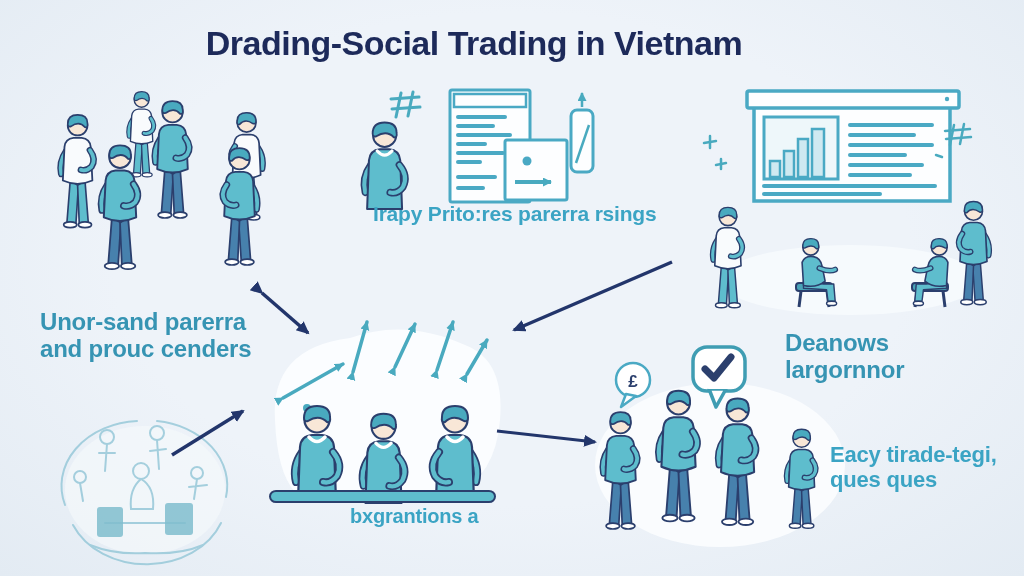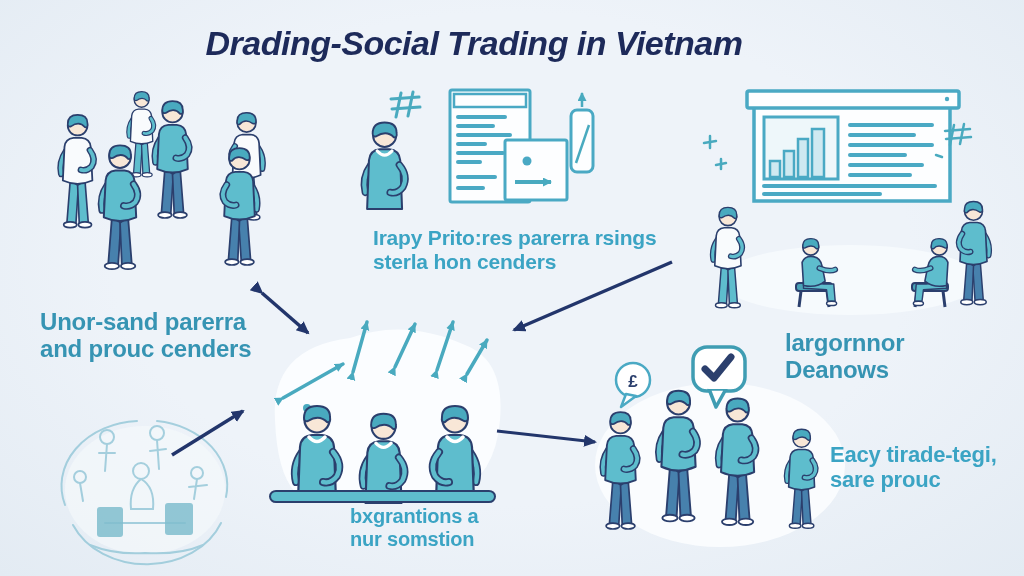--- a/index.html
+++ b/index.html
@@ -11,26 +11,26 @@
   html,body{width:1024px;height:576px;overflow:hidden}
   body{
     font-family:"Liberation Sans","DejaVu Sans",sans-serif;
     background:radial-gradient(ellipse at 50% 45%, #eef3f9 55%, #e3ebf3 100%);
     position:relative;
   }
   .abs{position:absolute}
   .title{
     top:24px;left:474px;transform:translateX(-50%);
     font-size:34px;font-weight:bold;color:var(--title);
-    letter-spacing:-0.5px;white-space:nowrap;font-style:italic;
+    letter-spacing:-0.5px;white-space:nowrap;
   }
   .cap{font-weight:bold;line-height:1.13;letter-spacing:-0.2px;white-space:nowrap}
   .cap .ln{display:block}
   .c-left   {top:308px;left:40px;  font-size:24px;color:var(--cap)}
-  .c-mid    {top:226px;left:373px; font-size:21px;color:var(--cap-light)}
+  .c-mid    {top:202px;left:373px; font-size:21px;color:var(--cap-light)}
   .c-right  {top:329px;left:785px; font-size:24px;color:var(--cap)}
   .c-center {top:505px;left:350px; font-size:20px;color:var(--cap-light)}
   .c-bright {top:443px;left:830px; font-size:22px;color:var(--cap-light)}
   svg{display:block;overflow:visible}
   
   .torso{fill:var(--teal);stroke:var(--navy);stroke-width:2.2;stroke-linejoin:round}
   .torso-w{fill:#f9fbfd;stroke:var(--navy);stroke-width:2.2;stroke-linejoin:round}
   .pants{fill:var(--pants);stroke:var(--navy);stroke-width:2;stroke-linejoin:round}
   .pants-t{fill:var(--teal);stroke:var(--navy);stroke-width:2;stroke-linejoin:round}
   .skin{fill:var(--skin);stroke:var(--navy);stroke-width:2.2}
@@ -301,26 +301,24 @@
   <line x1="172" y1="455" x2="243" y2="411" stroke="#22356b" stroke-width="3.5" marker-end="url(#mnavy)"></line>
   <line x1="497" y1="431" x2="595" y2="442" stroke="#22356b" stroke-width="3" marker-end="url(#mnavy)"></line>
 </svg>
 
 <div class="abs cap c-left">
   <span class="ln">Unor-sand parerra</span>
   <span class="ln">and prouc cenders</span>
 </div>
 <div class="abs cap c-mid">
   <span class="ln">Irapy Prito:res parerra rsings</span>
-  <span class="ln">sterla hon cenders</span>
 </div>
 <div class="abs cap c-right">
+  <span class="ln">Deanows</span>
   <span class="ln">largornnor</span>
-  <span class="ln">Deanows</span>
 </div>
 <div class="abs cap c-center">
   <span class="ln">bxgrantions a</span>
-  <span class="ln">nur somstion</span>
 </div>
 <div class="abs cap c-bright">
   <span class="ln">Eacy tirade-tegi,</span>
-  <span class="ln">sare prouc</span>
+  <span class="ln">ques ques</span>
 </div>
 
 </body></html>

